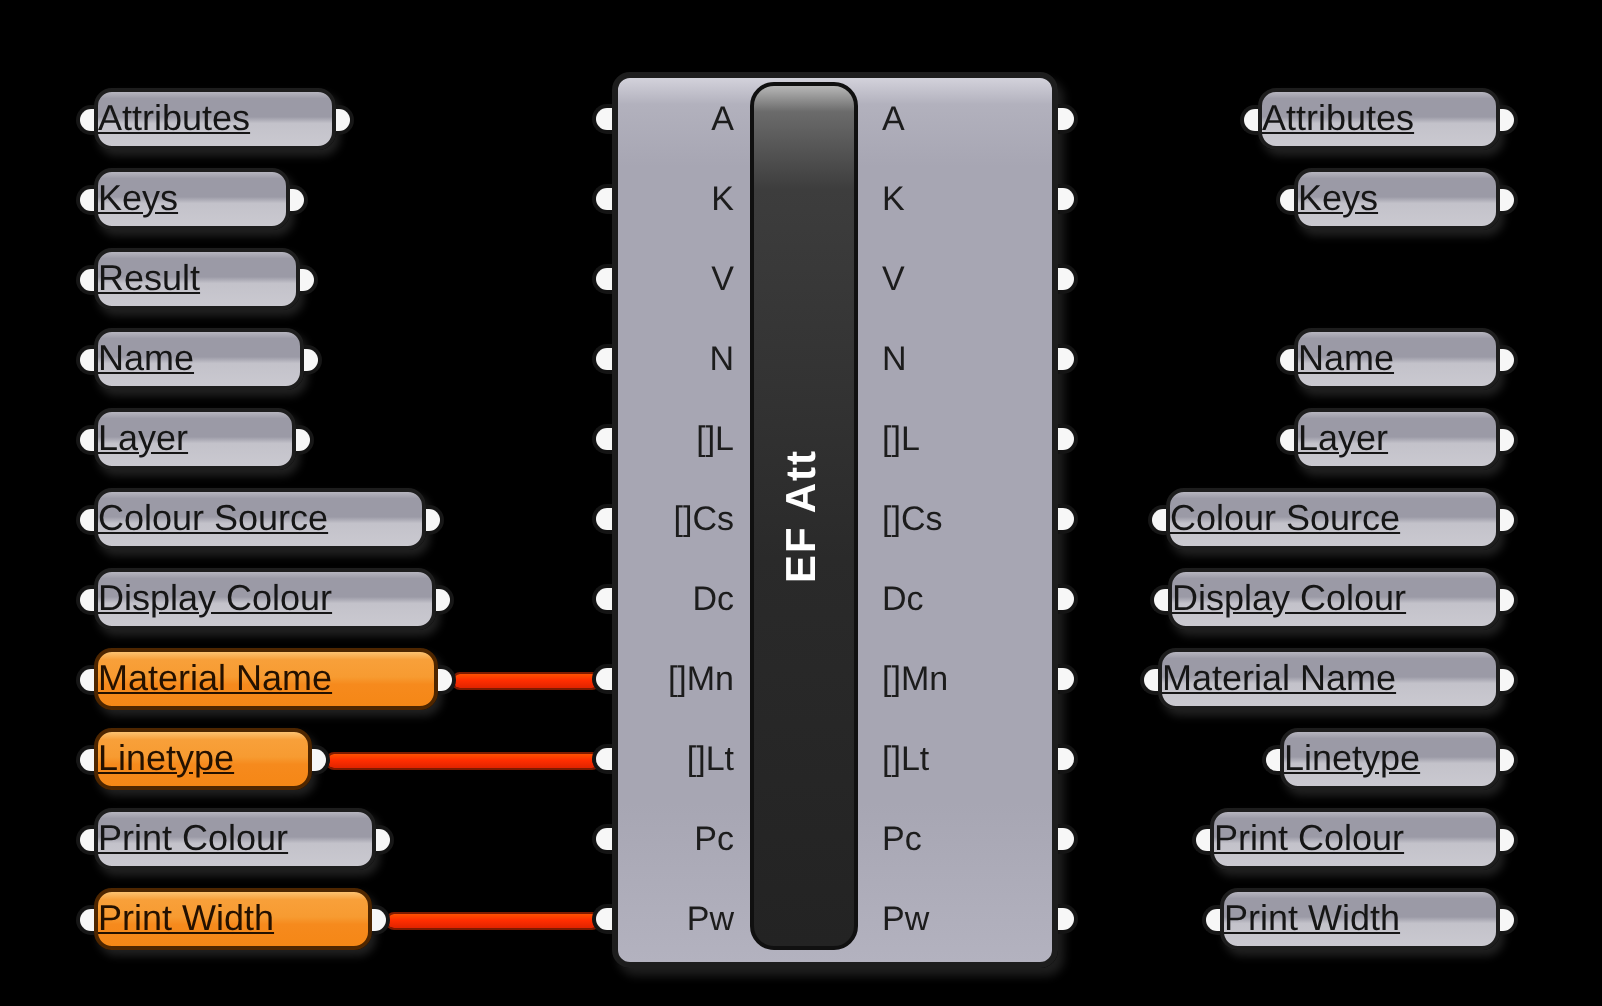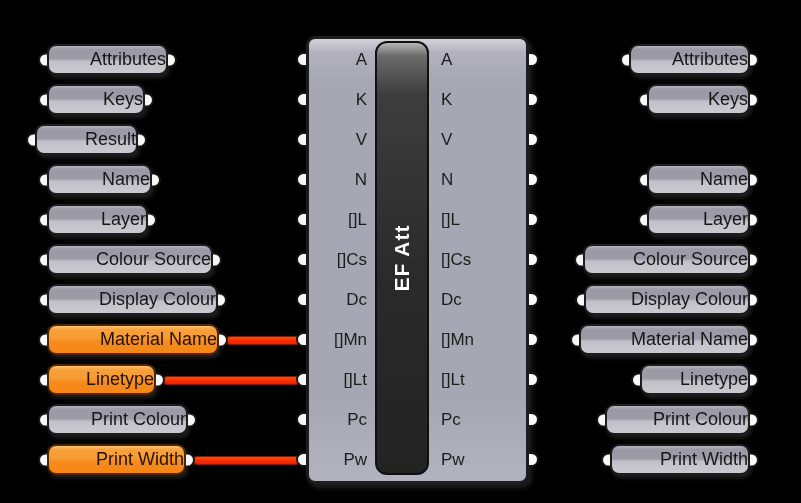--- a/index.html
+++ b/index.html
@@ -2,24 +2,24 @@
 <html><head>
 <meta charset="utf-8">
 <style>
   html,body{margin:0;padding:0;background:#000;}
   .canvas{position:relative;width:801px;height:503px;background:#000;
           font-family:"Liberation Sans",sans-serif;overflow:hidden;}
 
   
   .capsule{position:absolute;height:31px;box-sizing:border-box;
     border:2px solid #1d1d1d;border-radius:9px;
-    display:flex;align-items:center;justify-content:flex-end;
+    display:flex;align-items:center;justify-content:flex-start;
     font-size:18px;color:#161616;
     background:linear-gradient(180deg,#b6b5bf 0%,#9b9aa6 12%,#9b9aa6 46%,#c3c2ca 58%,#cac9d0 100%);
-    box-shadow:2px 3px 4px rgba(120,120,120,.28);}
+    box-shadow:2px 3px 4px rgba(120,120,120,.28);text-decoration:underline;}
   .capsule.orange{border-color:#4e2600;color:#241100;
     background:linear-gradient(180deg,#fcc271 0%,#f8a03a 14%,#f79b31 46%,#f68a1d 60%,#f58716 100%);}
   .cap-label{white-space:nowrap;pointer-events:none;}
 
   
   .nub{position:absolute;width:9px;height:15px;background:#f7f7f7;
     border:2px solid #161616;box-sizing:border-box;top:50%;transform:translateY(-50%);}
   .nub-l{left:-11px;border-right:none;border-radius:8px 0 0 8px;}
   .nub-r{right:-11px;border-left:none;border-radius:0 8px 8px 0;}
 
@@ -58,21 +58,21 @@
   <div class="capsule" style="left:47px;top:44px;width:121px;">
     <span class="nub nub-l"></span>
     <span class="cap-label">Attributes</span>
     <span class="nub nub-r"></span>
   </div>
   <div class="capsule" style="left:47px;top:84px;width:98px;">
     <span class="nub nub-l"></span>
     <span class="cap-label">Keys</span>
     <span class="nub nub-r"></span>
   </div>
-  <div class="capsule" style="left:35px;top:124px;width:103px;">
+  <div class="capsule" style="left:47px;top:124px;width:103px;">
     <span class="nub nub-l"></span>
     <span class="cap-label">Result</span>
     <span class="nub nub-r"></span>
   </div>
   <div class="capsule" style="left:47px;top:164px;width:105px;">
     <span class="nub nub-l"></span>
     <span class="cap-label">Name</span>
     <span class="nub nub-r"></span>
   </div>
   <div class="capsule" style="left:47px;top:204px;width:101px;">

